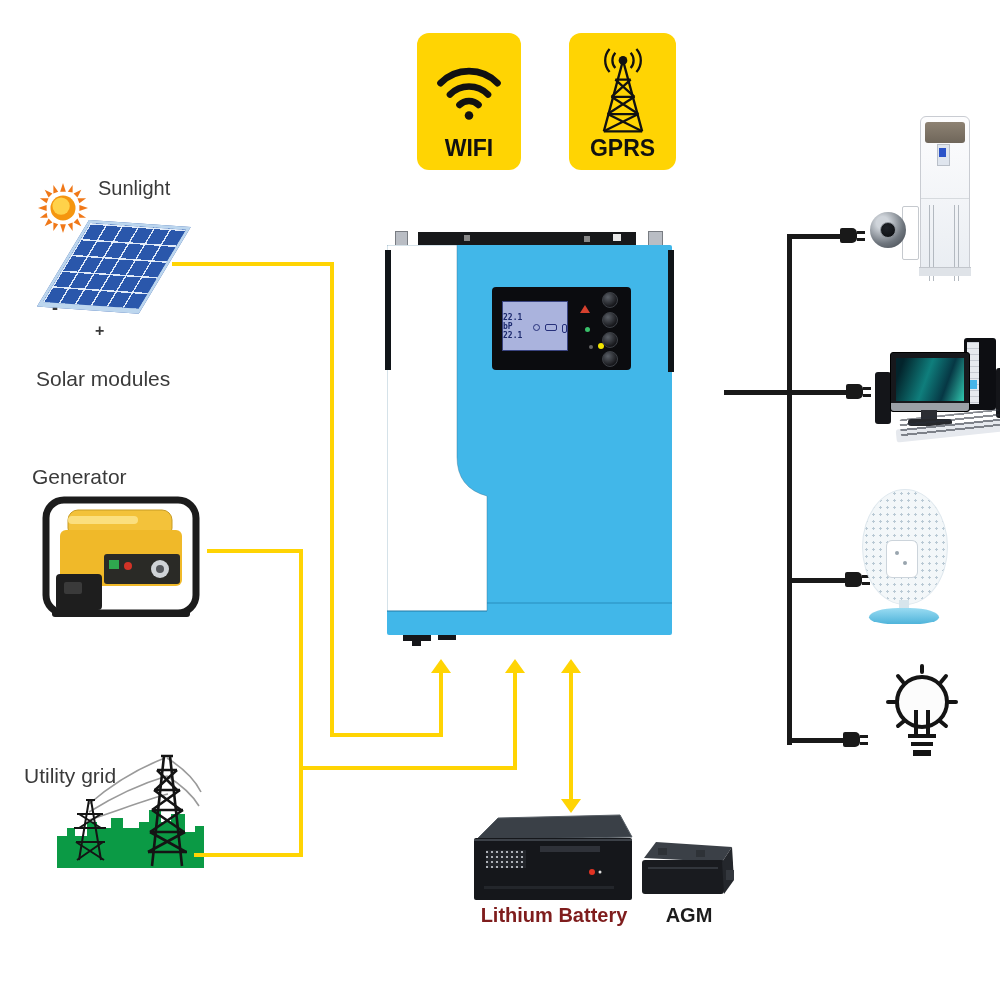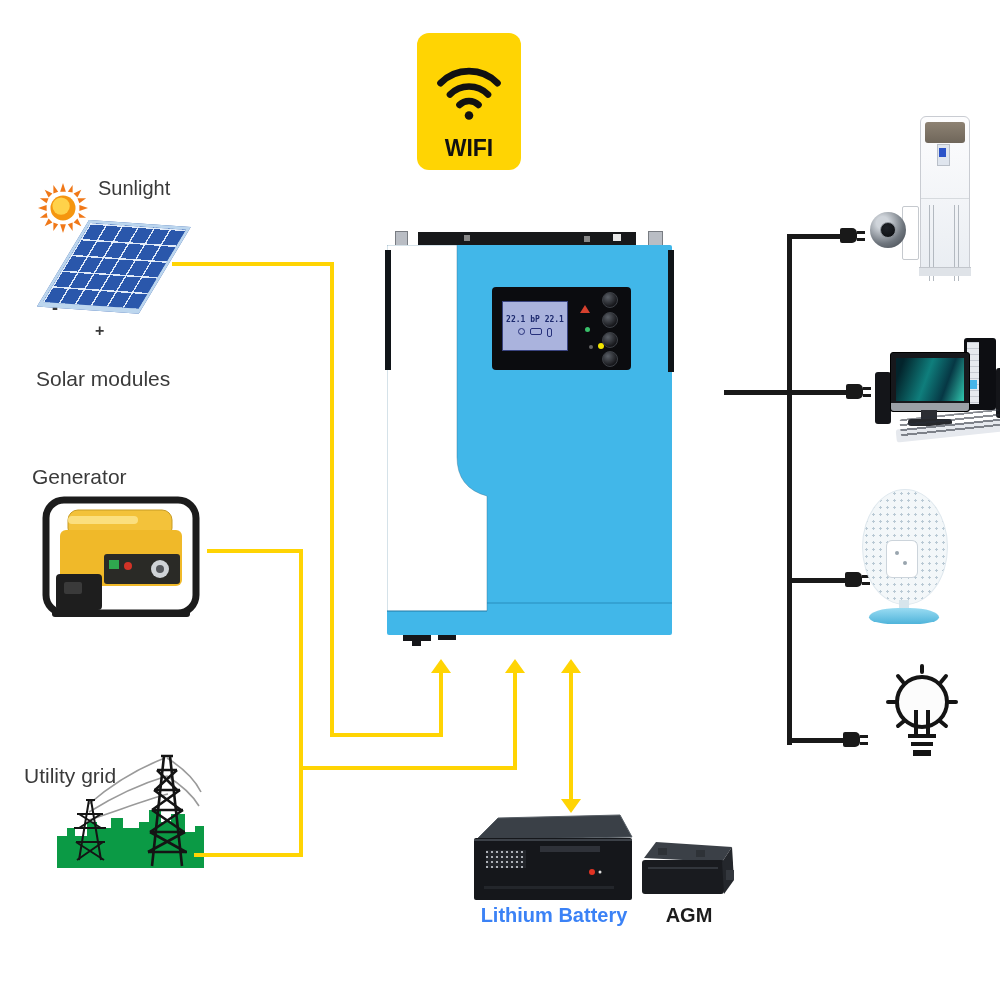--- a/index.html
+++ b/index.html
@@ -41,21 +41,21 @@
       repeating-linear-gradient(to right, rgba(235,243,252,.95) 0 1.5px, transparent 1.5px 16px),
       repeating-linear-gradient(to bottom, rgba(235,243,252,.95) 0 1.5px, transparent 1.5px 16.4px);
     border:3px solid #BCD6EE;border-bottom-width:5px;
     transform:rotate(4deg) skewX(-27deg);transform-origin:top left;}
 
   
   .inv-body{position:absolute;left:363px;top:245px;width:285px;height:390px;
             background:var(--inverter-blue,#41B7E9);border-radius:2px;}
   .inv-panel{position:absolute;left:105px;top:42px;width:139px;height:83px;background:#0B0C0F;border-radius:4px;}
   .lcd{position:absolute;left:10px;top:14px;width:64px;height:48px;background:var(--lcd-screen,#AAB3DD);
-       border:1px solid #3A4480;display:flex;flex-direction:column;justify-content:center;align-items:center;}
+       border:1px solid #3A4480;display:flex;flex-direction:row;justify-content:center;align-items:center;}
   .lcd-text{font:700 8px "DejaVu Sans Mono",monospace;color:#1D2A6E;letter-spacing:0;}
   .lcd-icons{display:flex;gap:5px;margin-top:4px;}
   .lcd-icons span{display:block;border:1px solid #26307A;}
   .ic-dot{width:5px;height:5px;border-radius:50%;}
   .ic-batt{width:10px;height:5px;border-radius:2px;}
   .ic-tmp{width:3px;height:7px;border-radius:2px;}
   .pbtn{position:absolute;left:110px;width:14px;height:14px;border-radius:50%;
         background:radial-gradient(circle at 35% 30%, #5A5F66, #17181C 70%);border:1px solid #3C4046;}
   .led{position:absolute;border-radius:50%;}
   .fault-led{left:88px;top:18px;width:0;height:0;border-left:5px solid transparent;
@@ -77,20 +77,35 @@
   <div class="badge" style="left:393px;top:33px;width:104px;height:137px;">
     <svg width="76" height="76" viewBox="0 0 80 80">
       <path d="M10 38 A42 42 0 0 1 70 38" stroke="#111" stroke-width="7" fill="none" stroke-linecap="round"></path>
       <path d="M20 50 A28 28 0 0 1 60 50" stroke="#111" stroke-width="7" fill="none" stroke-linecap="round"></path>
       <path d="M30 61 A14 14 0 0 1 50 61" stroke="#111" stroke-width="7" fill="none" stroke-linecap="round"></path>
       <circle cx="40" cy="72" r="4.5" fill="#111"></circle>
     </svg>
     <div class="blabel">WIFI</div>
   </div>
 
+  <div class="badge" style="left:545px;top:33px;width:107px;height:137px;">
+    <svg width="72" height="92" viewBox="0 0 72 96">
+      <circle cx="36" cy="14" r="4.5" fill="#111"></circle>
+      <g stroke="#111" stroke-width="2.4" fill="none">
+        <path d="M36,14 L16,88 M36,14 L56,88"></path>
+        <path d="M28,34 H44 M24,52 H48 M20,70 H52 M16,88 H56"></path>
+        <path d="M28,34 L48,52 M44,34 L24,52 M24,52 L52,70 M48,52 L20,70 M20,70 L56,88 M52,70 L16,88"></path>
+        <path d="M28,6 A12 12 0 0 0 28,22"></path>
+        <path d="M22,2 A18 18 0 0 0 22,26"></path>
+        <path d="M44,6 A12 12 0 0 1 44,22"></path>
+        <path d="M50,2 A18 18 0 0 1 50,26"></path>
+      </g>
+    </svg>
+    <div class="blabel">GPRS</div>
+  </div>
 
   <svg class="abs" style="left:13px;top:182px;" width="52" height="52" viewBox="0 0 54 54">
     <g fill="#F07818">
       <path d="M27 1 L30 10 L24 10 Z"></path>
         <path d="M27 53 L30 44 L24 44 Z"></path>
       <path d="M1 27 L10 24 L10 30 Z"></path>
         <path d="M53 27 L44 24 L44 30 Z"></path>
       <path d="M8 8 L16 12 L12 16 Z"></path>
         <path d="M46 8 L42 16 L38 12 Z"></path>
       <path d="M8 46 L12 38 L16 42 Z"></path>
@@ -299,16 +314,16 @@
   </svg>
   <svg class="abs" style="left:614px;top:834px;" width="100" height="66" viewBox="0 0 100 66">
     <polygon points="6,24 18,8 94,13 84,28" fill="#3B4047"></polygon>
     <rect x="20" y="14" width="9" height="7" fill="#2E3237"></rect>
     <rect x="58" y="16" width="9" height="7" fill="#2E3237"></rect>
     <rect x="4" y="26" width="82" height="34" rx="3" fill="#191B1F"></rect>
     <polygon points="84,28 94,13 96,46 86,60" fill="#24272C"></polygon>
     <line x1="10" y1="34" x2="80" y2="34" stroke="#32363C" stroke-width="2"></line>
     <rect x="88" y="36" width="8" height="10" fill="#34383E"></rect>
   </svg>
-  <div class="label text-c" style="left:448px;top:904px;width:164px;font-size:20px;font-weight:bold;color:#3b82f6;">Lithium Battery</div>
+  <div class="label text-c" style="left:448px;top:904px;width:164px;font-size:20px;font-weight:bold;color:#7f1d1d;">Lithium Battery</div>
   <div class="label text-c" style="left:630px;top:904px;width:70px;font-size:20px;font-weight:bold;color:#1C1C1C;">AGM</div>
 
 </div>
 
 </body></html>

